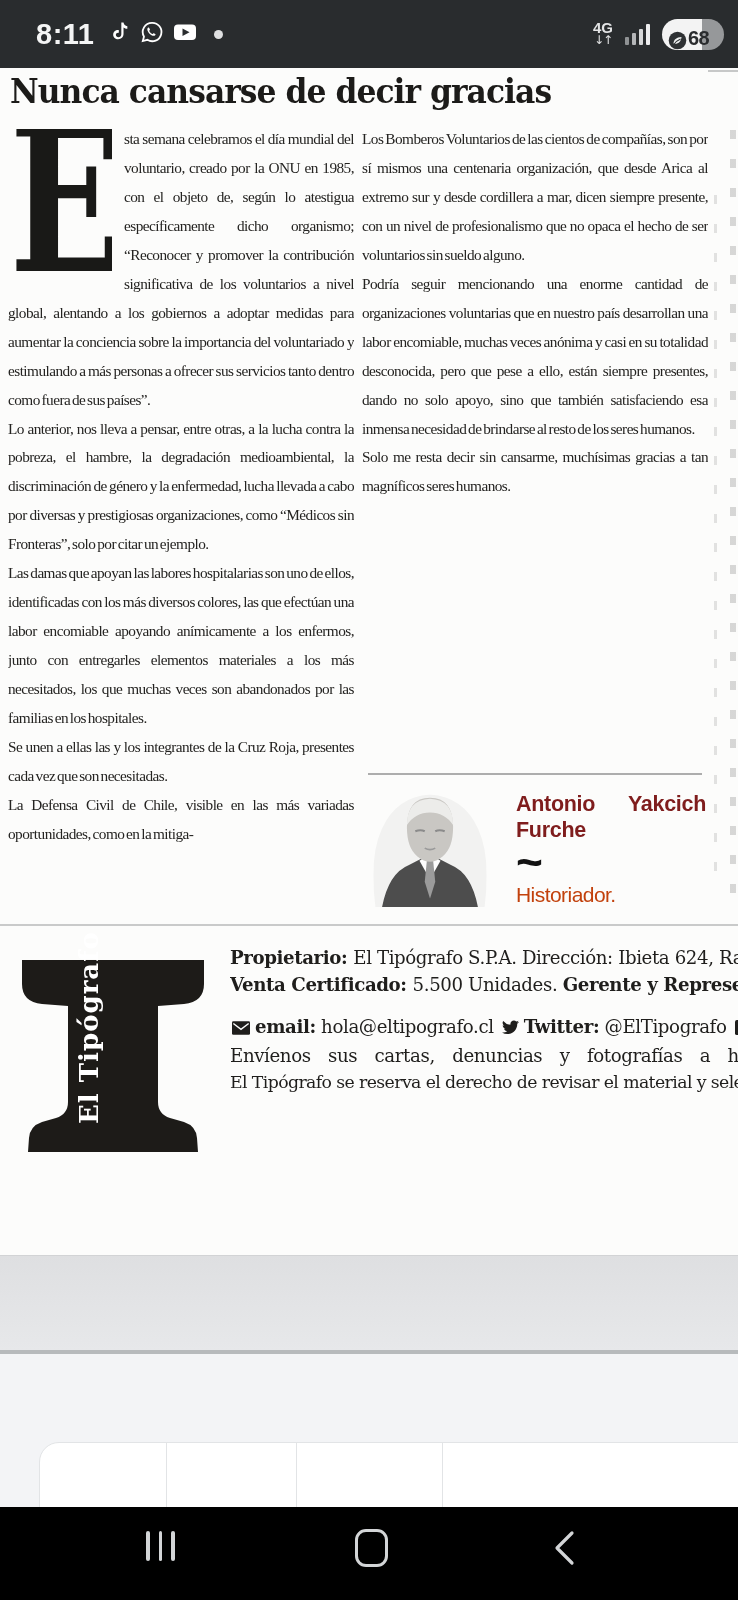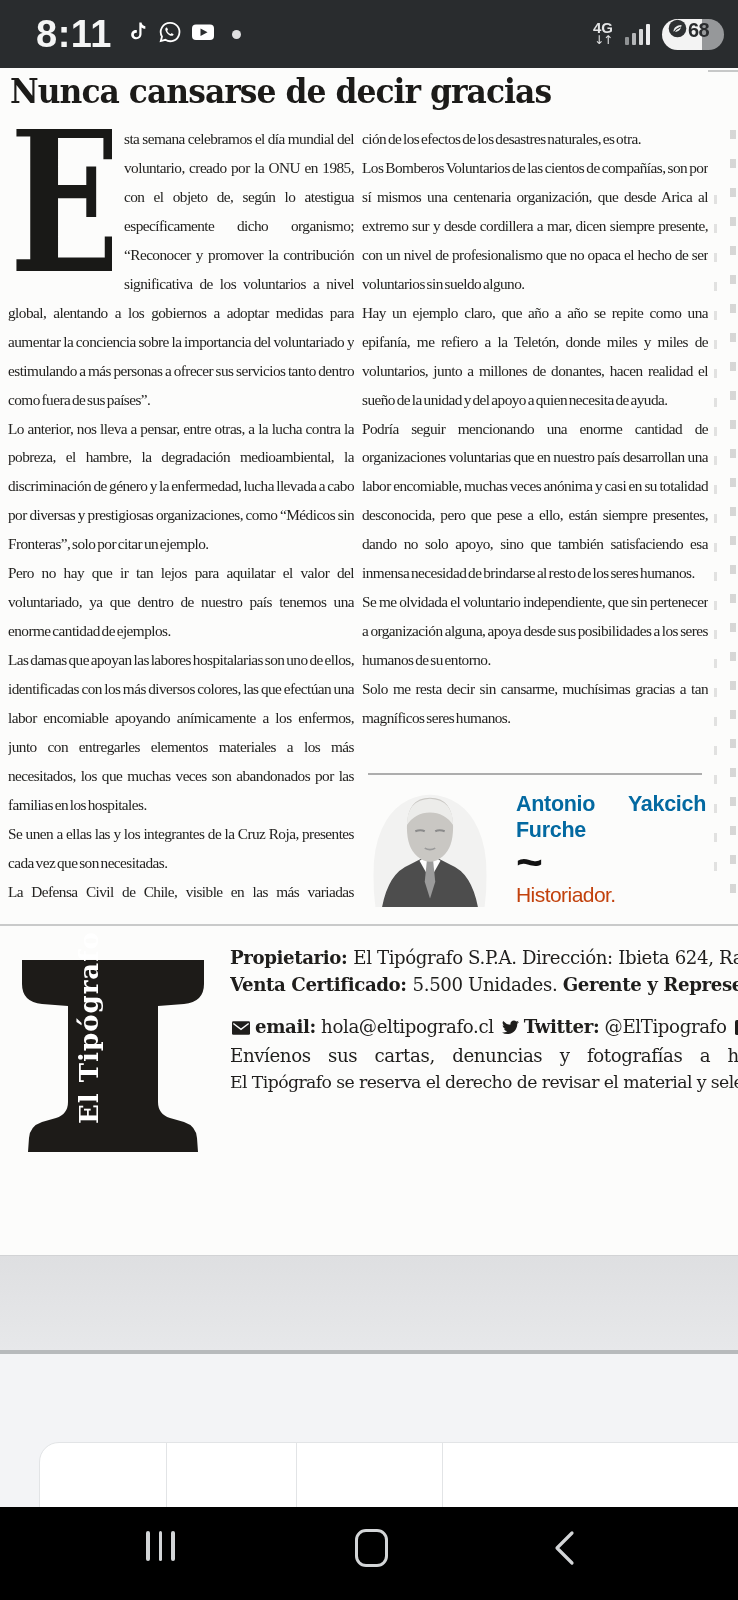--- a/index.html
+++ b/index.html
@@ -2,36 +2,36 @@
 <html><head>
 <meta charset="utf-8">
 <style>
   html,body{margin:0;padding:0;background:#444;}
   .screen{position:relative;width:738px;height:1600px;background:#fff;overflow:hidden;
           font-family:"Liberation Sans",sans-serif;}
 
   
   .status-bar{position:absolute;left:0;top:0;width:738px;height:68px;background:#292c2e;
               display:flex;align-items:center;padding:0 14px 0 36px;box-sizing:border-box;}
-  .sb-time{color:#f4f5f5;font-size:38px;font-weight:700;letter-spacing:.5px;margin-right:14px;}
+  .sb-time{color:#f4f5f5;font-size:29px;font-weight:700;letter-spacing:.5px;margin-right:14px;}
   .sb-icons{display:flex;align-items:center;gap:9px;}
   .sb-dot{width:9px;height:9px;border-radius:50%;background:#dfe0e1;margin-left:8px;}
   .sb-right{margin-left:auto;display:flex;align-items:center;gap:12px;}
   .net{display:flex;flex-direction:column;align-items:center;color:#e3e4e5;font-weight:700;
        font-size:15px;line-height:13px;}
   .net .arrows{font-family:"DejaVu Sans",sans-serif;font-size:12px;font-weight:400;letter-spacing:-1px;}
   .bars{display:flex;align-items:flex-end;gap:3px;height:22px;}
   .bars i{display:block;width:4px;border-radius:1px;}
   .bars i:nth-child(1){height:8px;background:#8f9294;}
   .bars i:nth-child(2){height:12px;background:#b4b6b8;}
   .bars i:nth-child(3){height:16px;background:#d6d7d8;}
   .bars i:nth-child(4){height:21px;background:#ededee;}
   .battery{position:relative;width:62px;height:31px;border-radius:16px;overflow:hidden;
            background:linear-gradient(90deg,#f3f3f3 0 64%,#96989a 64% 100%);
-           display:flex;align-items:flex-start;padding-left:6px;box-sizing:border-box;}
+           display:flex;align-items:flex-end;padding-left:6px;box-sizing:border-box;}
   .battery .pct{font-size:20px;font-weight:700;color:#2a2c2e;margin-left:1px;letter-spacing:-.5px;}
 
   
   .scan-bg{position:absolute;left:0;top:68px;width:738px;height:1187px;background:#fcfcfb;}
   .headline{position:absolute;left:10px;top:74px;margin:0;color:#1c1b19;
             font:700 33px/1.1 "DejaVu Serif",serif;letter-spacing:-1px;
             transform:scaleX(.95);transform-origin:0 0;white-space:nowrap;}
   .top-right-line{position:absolute;left:708px;top:70px;width:30px;height:2px;background:#c7c8c8;}
 
   .col{position:absolute;top:125px;width:346px;height:782px;overflow:hidden;
@@ -43,21 +43,21 @@
   .col2-text{height:644px;overflow:hidden;}
   .dropcap{float:left;width:104px;height:146px;margin:4px 12px 0 0;}
   .dc-text{font-family:"DejaVu Serif",serif;font-weight:700;fill:#191917;font-size:200px;}
 
   
   .byline{position:absolute;left:4px;top:648px;width:340px;}
   .byline-rule{height:2px;background:#adadad;margin:0 4px 8px 2px;}
   .byline-row{display:flex;}
   .portrait{width:128px;height:126px;flex:0 0 auto;}
   .byline-info{margin-left:22px;padding-top:8px;}
-  .author-name{font:700 21.5px/26px "Liberation Sans",sans-serif;color:#0369a1;letter-spacing:-.3px;}
+  .author-name{font:700 21.5px/26px "Liberation Sans",sans-serif;color:#7f1d1d;letter-spacing:-.3px;}
   .author-tilde{font:700 46px/30px "Liberation Sans",sans-serif;color:#121212;margin:4px 0 2px;}
   .author-role{font:400 21px/24px "Liberation Sans",sans-serif;color:#c2410c;margin-top:6px;}
 
   
   .frag{position:absolute;background:repeating-linear-gradient(180deg,
         rgba(60,60,60,.28) 0 9px,rgba(0,0,0,0) 9px 29px);}
   .frag-a{left:714px;top:195px;width:3px;height:690px;opacity:.5;}
   .frag-b{left:730px;top:130px;width:6px;height:770px;opacity:.7;}
 
   
@@ -153,33 +153,29 @@
   <div class="top-right-line"></div>
   <h1 class="headline">Nunca cansarse de decir gracias</h1>
 
   <div class="col col1">
     <p>
       <svg class="dropcap" viewBox="0 0 104 146" width="104" height="146">
           <text class="dc-text" transform="scale(0.74 1)" x="2" y="142">E</text>
         </svg><span>sta semana celebramos el día mundial del voluntario, creado por la ONU en 1985, con el objeto de, según lo atestigua específicamente dicho organismo; “Reconocer y promover la contribución significativa de los voluntarios a nivel global, alentando a los gobiernos a adoptar medidas para aumentar la conciencia sobre la importancia del voluntariado y estimulando a más personas a ofrecer sus servicios tanto dentro como fuera de sus países”.</span>
     </p>
     <p>Lo anterior, nos lleva a pensar, entre otras, a la lucha contra la pobreza, el hambre, la degradación medioambiental, la discriminación de género y la enfermedad, lucha llevada a cabo por diversas y prestigiosas organizaciones, como “Médicos sin Fronteras”, solo por citar un ejemplo.</p>
-    <p>Pero no hay que ir tan lejos para aquilatar el valor del voluntariado, ya que dentro de nuestro país tenemos una enorme cantidad de ejemplos.</p>
     <p>Las damas que apoyan las labores hospitalarias son uno de ellos, identificadas con los más diversos colores, las que efectúan una labor encomiable apoyando anímicamente a los enfermos, junto con entregarles elementos materiales a los más necesitados, los que muchas veces son abandonados por las familias en los hospitales.</p>
     <p>Se unen a ellas las y los integrantes de la Cruz Roja, presentes cada vez que son necesitadas.</p>
     <p>La Defensa Civil de Chile, visible en las más variadas oportunidades, como en la mitiga-</p>
   </div>
 
   <div class="col col2">
     <div class="col2-text">
-      <p>ción de los efectos de los desastres naturales, es otra.</p>
       <p>Los Bomberos Voluntarios de las cientos de compañías, son por sí mismos una centenaria organización, que desde Arica al extremo sur y desde cordillera a mar, dicen siempre presente, con un nivel de profesionalismo que no opaca el hecho de ser voluntarios sin sueldo alguno.</p>
-      <p>Hay un ejemplo claro, que año a año se repite como una epifanía, me refiero a la Teletón, donde miles y miles de voluntarios, junto a millones de donantes, hacen realidad el sueño de la unidad y del apoyo a quien necesita de ayuda.</p>
       <p>Podría seguir mencionando una enorme cantidad de organizaciones voluntarias que en nuestro país desarrollan una labor encomiable, muchas veces anónima y casi en su totalidad desconocida, pero que pese a ello, están siempre presentes, dando no solo apoyo, sino que también satisfaciendo esa inmensa necesidad de brindarse al resto de los seres humanos.</p>
-      <p>Se me olvidada el voluntario independiente, que sin pertenecer a organización alguna, apoya desde sus posibilidades a los seres humanos de su entorno.</p>
       <p>Solo me resta decir sin cansarme, muchísimas gracias a tan magníficos seres humanos.</p>
     </div>
     <div class="byline">
       <div class="byline-rule"></div>
       <div class="byline-row">
         <svg class="portrait" viewBox="0 0 120 120">
           <defs>
               <clipPath id="pc">
                 <path d="M8 118 Q2 70 14 44 Q28 13 60 11 Q92 13 106 44 Q118 70 112 118 Z"></path>
               </clipPath>

